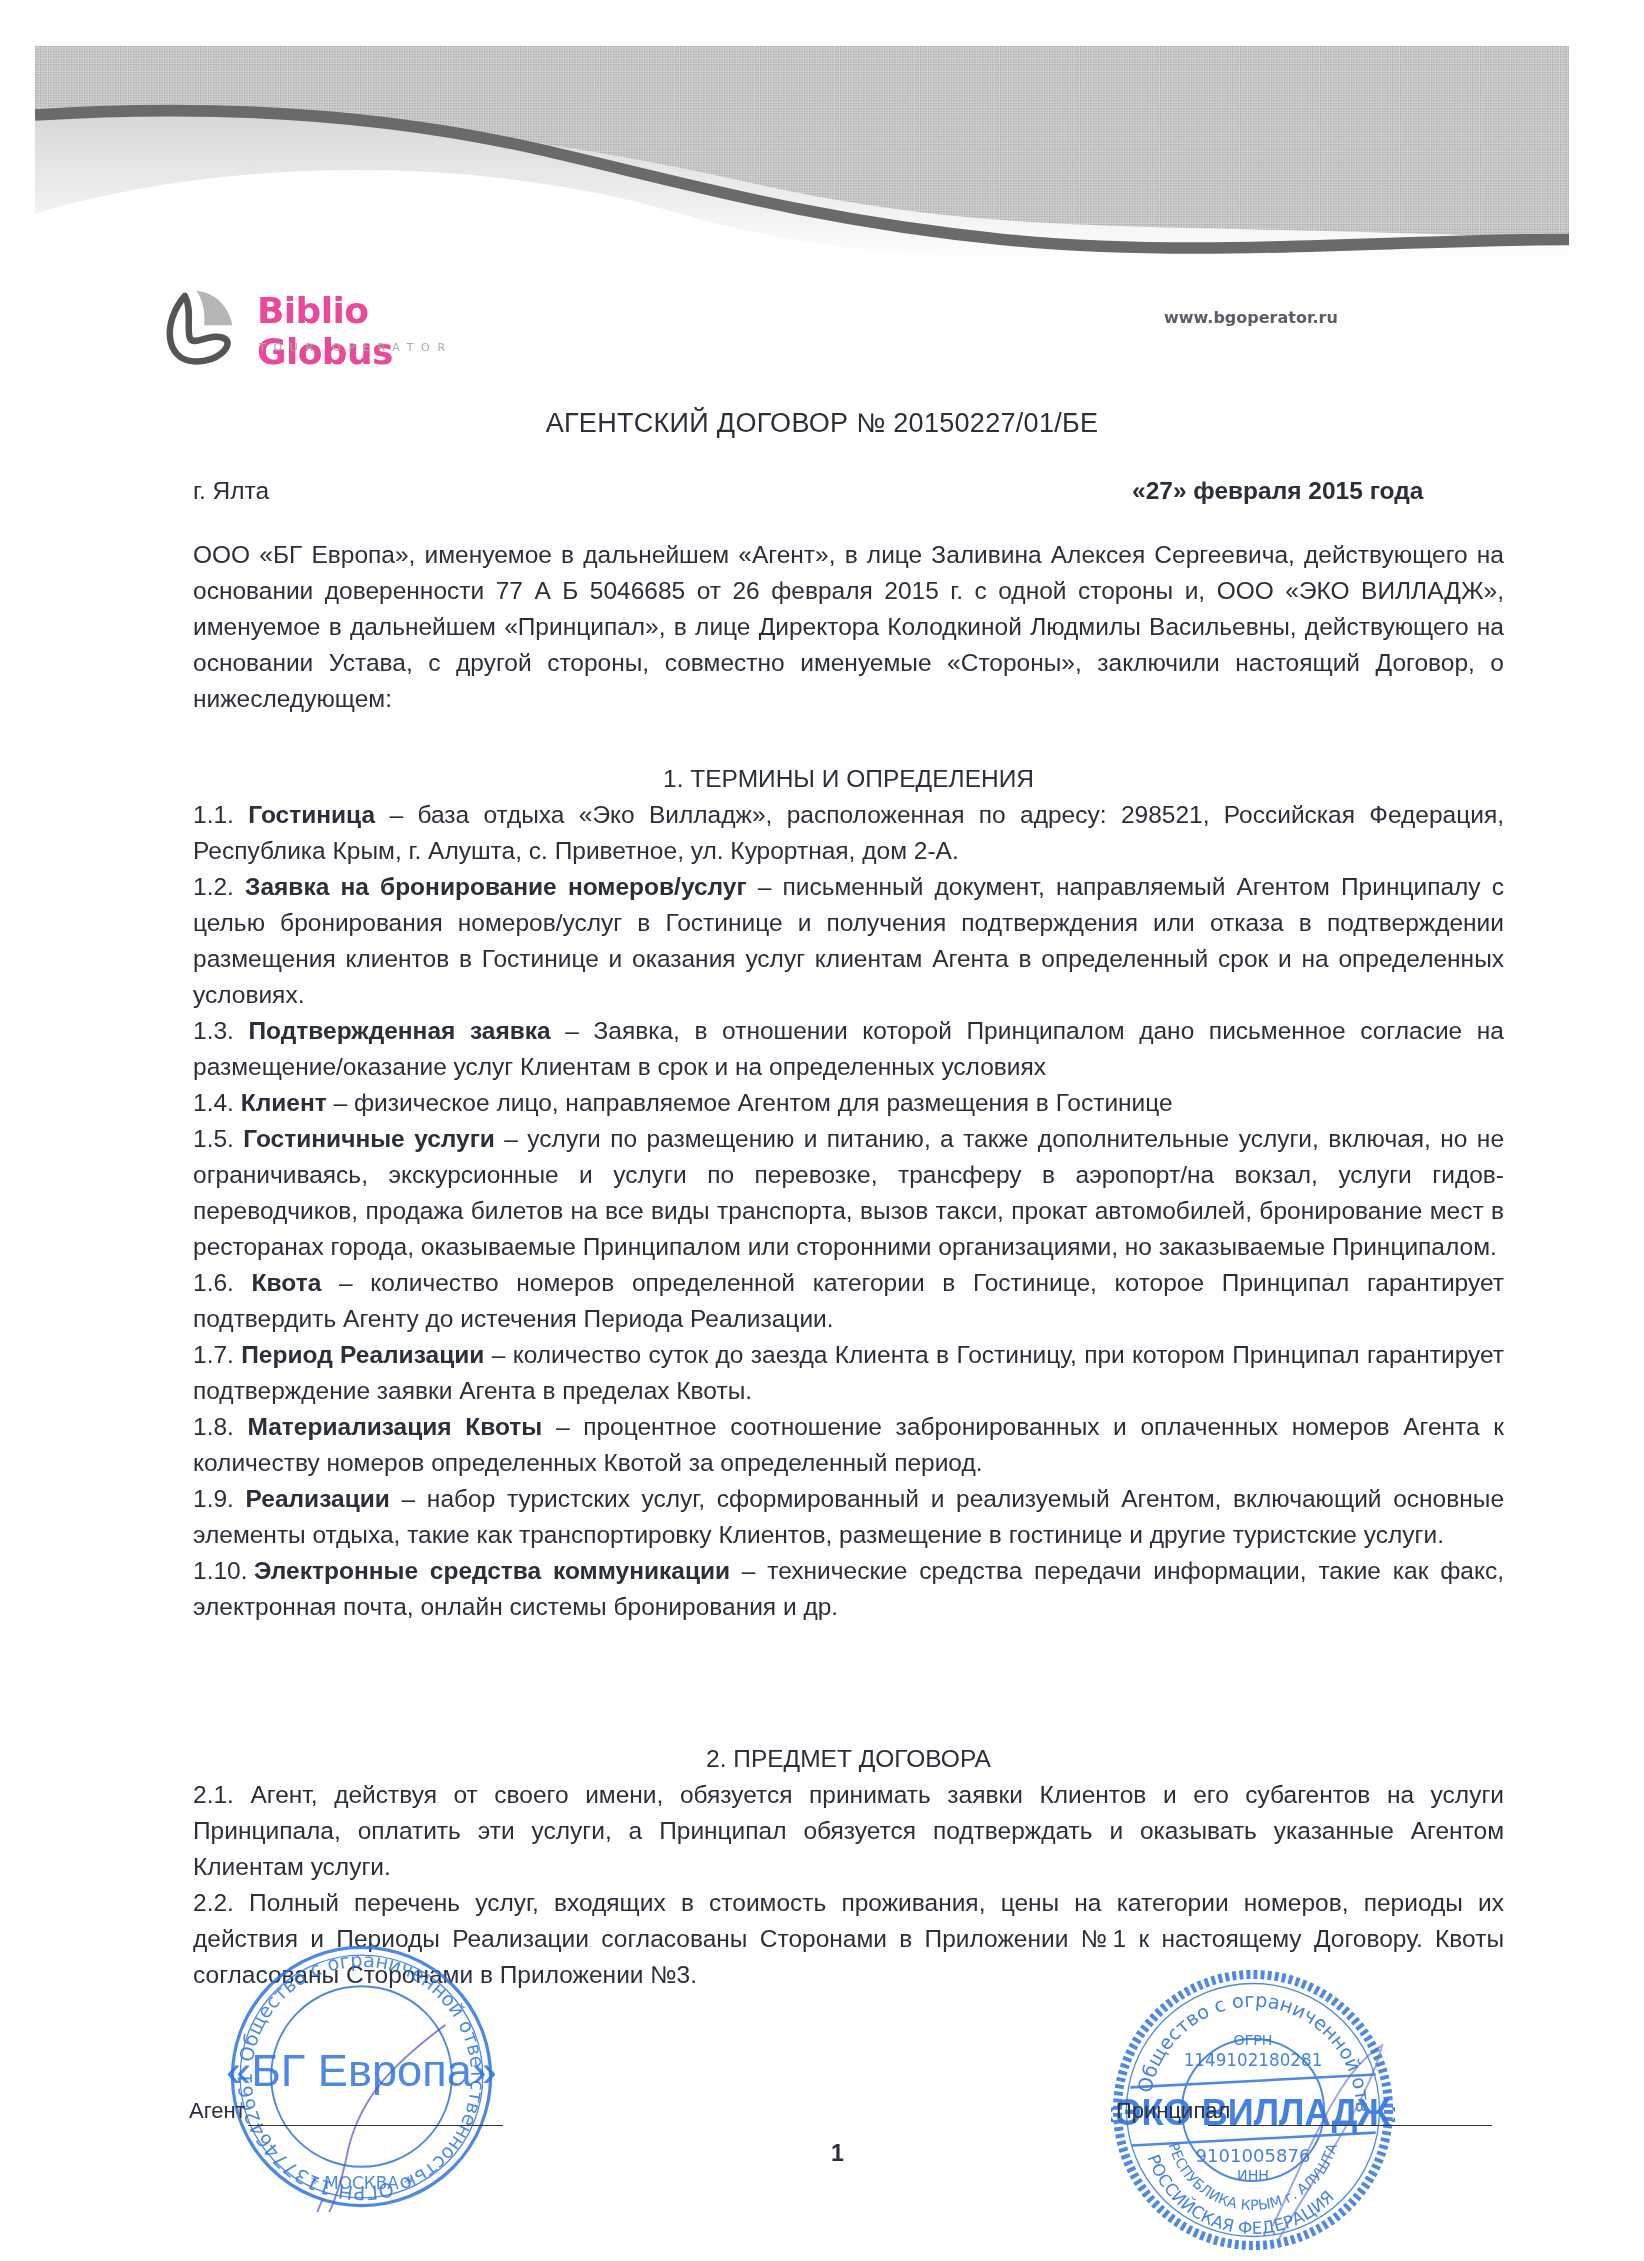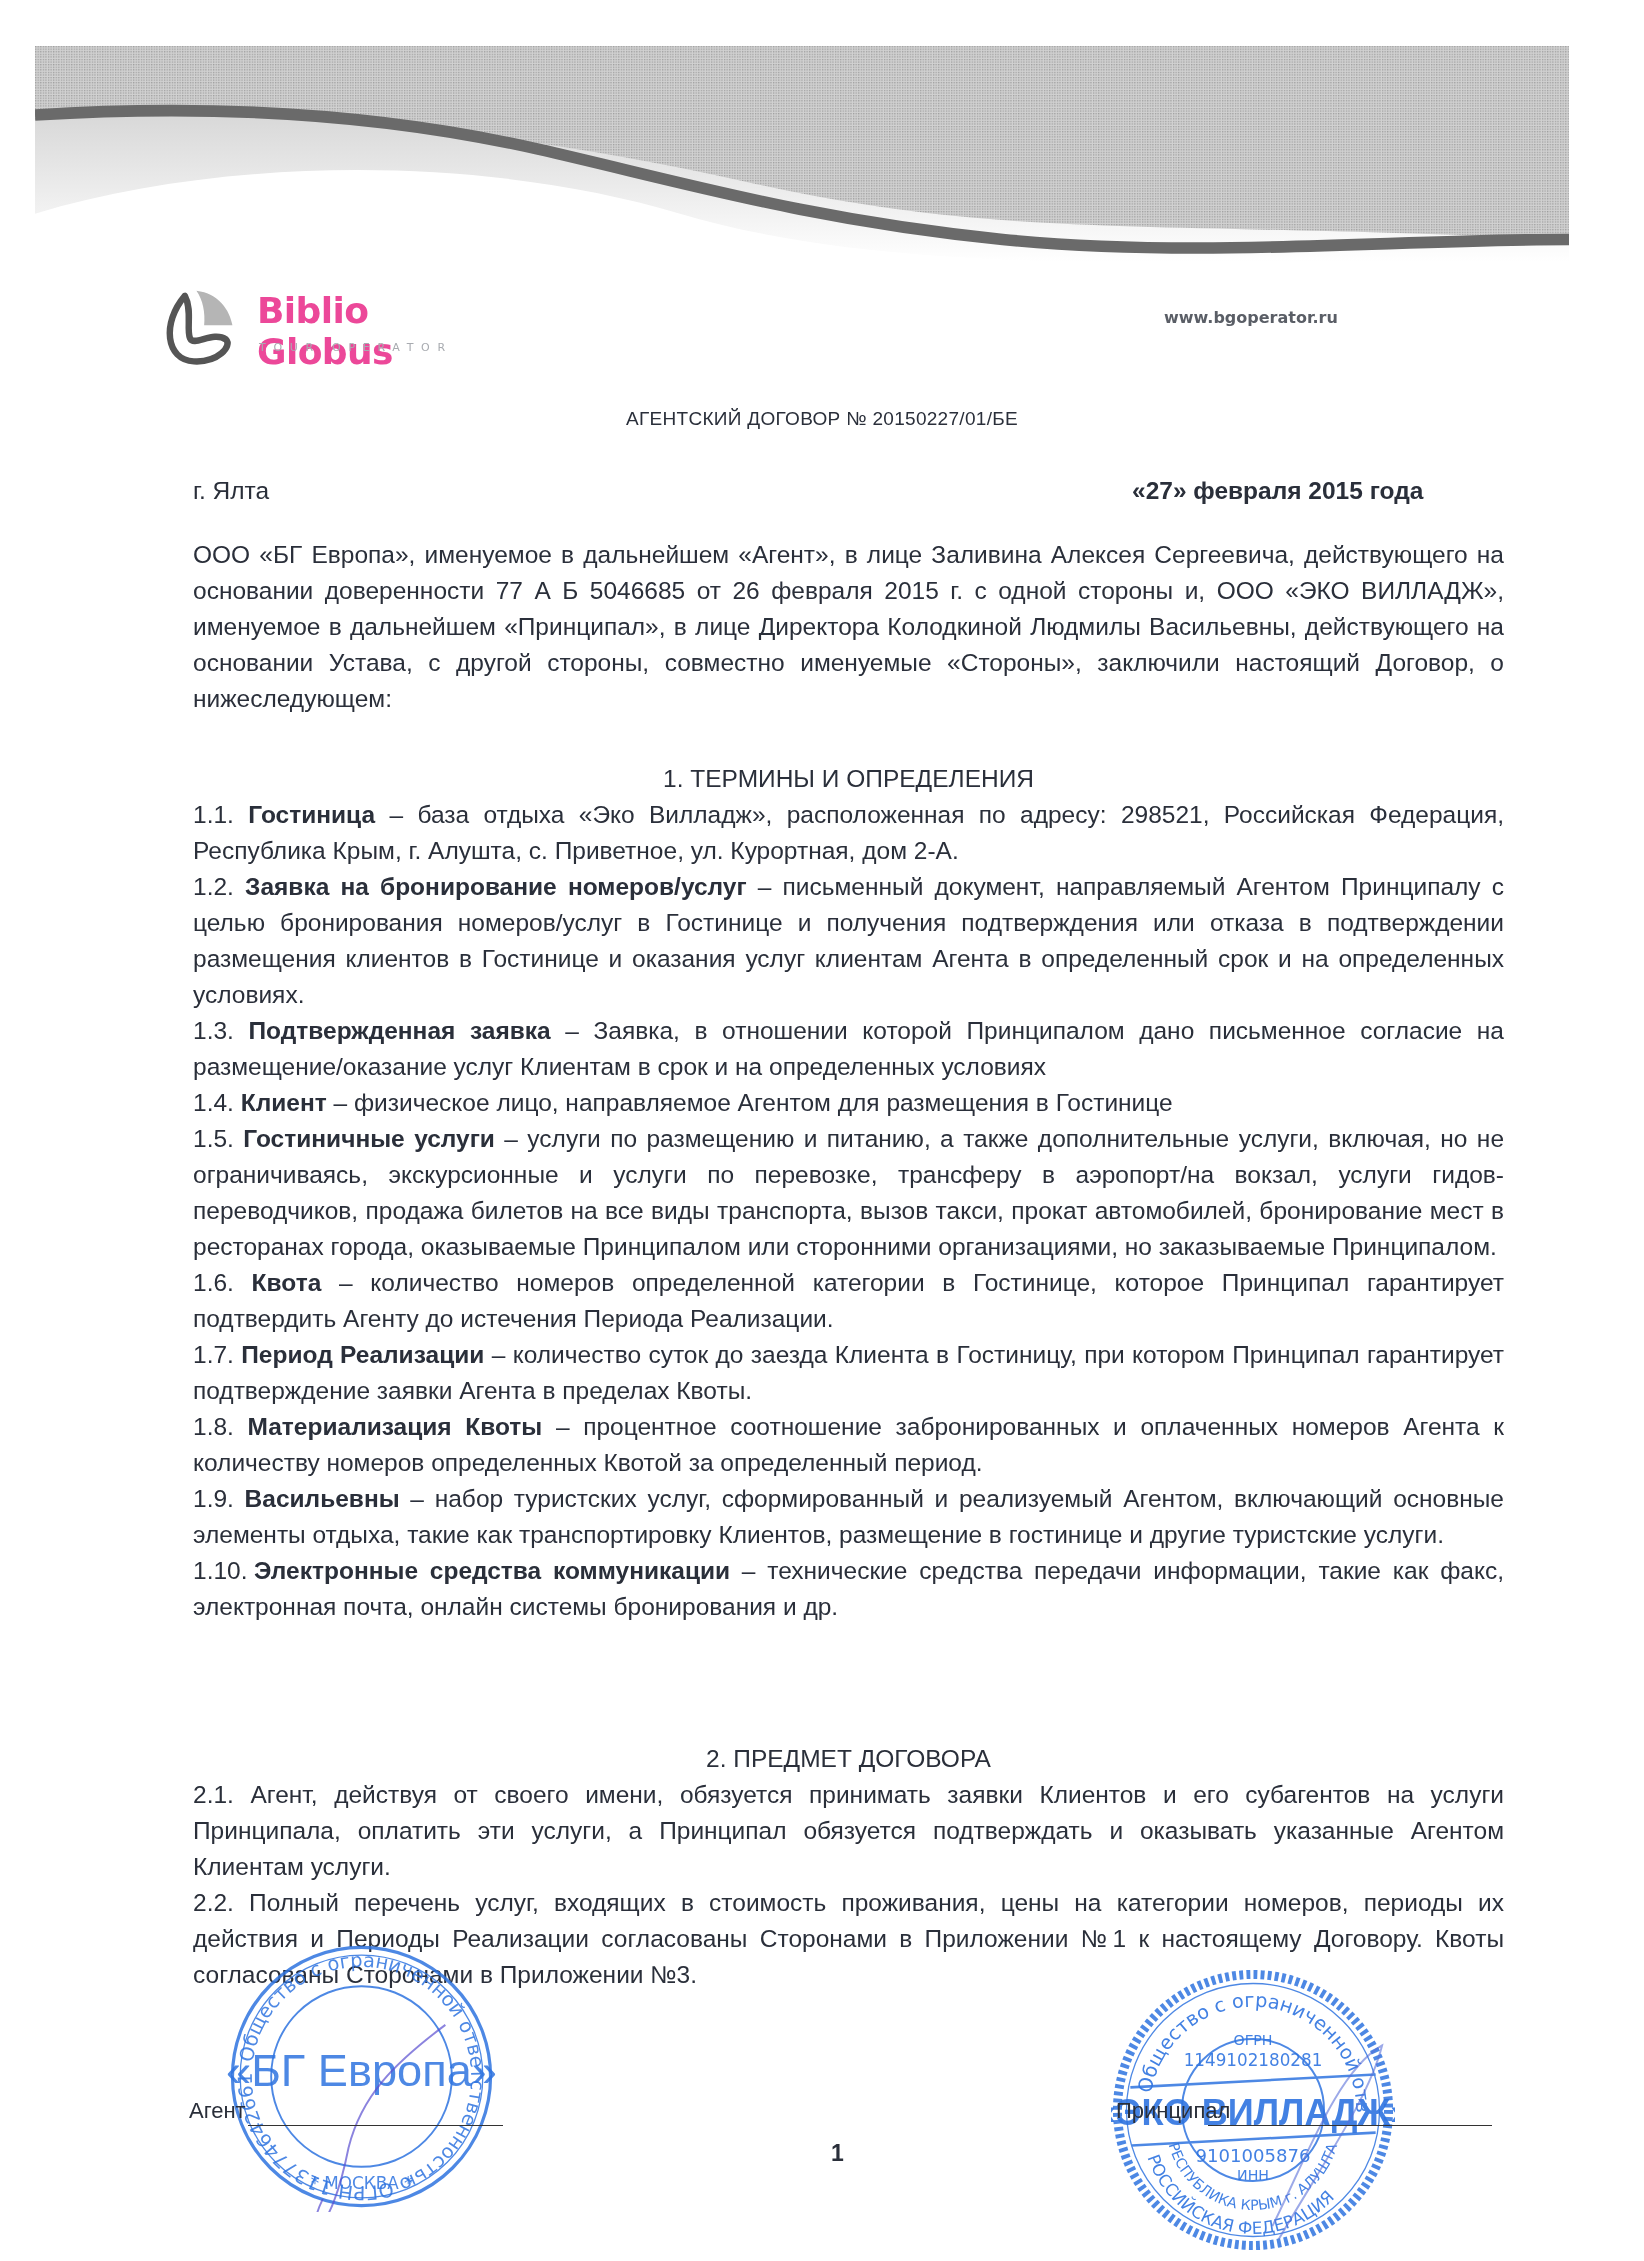--- a/index.html
+++ b/index.html
@@ -7,21 +7,21 @@
          font-family: "Liberation Sans Narrow", "Liberation Sans", "DejaVu Sans", sans-serif; color: #2a2f3a; }
   .wave { position: absolute; left: 35px; top: 46px; width: 1534px; height: 216px; }
   .logo { position: absolute; left: 154px; top: 284px; width: 361px; height: 84px; }
   .logo-name { position: absolute; left: 103px; top: 6.4px; font-family: "DejaVu Sans", sans-serif; font-weight: bold;
                font-size: 36px; color: #ec4899; letter-spacing: -0.6px; }
   .logo-sub { position: absolute; left: 105px; top: 57px; font-family: "DejaVu Sans", sans-serif; font-size: 11px;
               letter-spacing: 7.7px; color: #a8abb0; }
   .site { position: absolute; left: 1164px; top: 308px; font-family: "DejaVu Sans", sans-serif; font-weight: bold; font-size: 16px; color: #5a5e66; }
 
   .doc { position: absolute; left: 193px; width: 1311px; font-size: 24.5px; line-height: 36px; }
-  .title { position: absolute; left: 0; width: 1644px; top: 408px; text-align: center; font-size: 19px; font-weight: normal; color: #2a2f3a; letter-spacing: 0.3px; }
+  .title { position: absolute; left: 0; width: 1644px; top: 408px; text-align: center; font-size: 27px; font-weight: normal; color: #2a2f3a; letter-spacing: 0.3px; }
   .city { position: absolute; left: 193px; top: 477px; font-size: 24.5px; }
   .date { position: absolute; left: 1132px; top: 477px; font-size: 24.5px; font-weight: bold; }
   .para { text-align: justify; margin: 0; }
   .heading { text-align: center; margin: 0; }
   .b { font-weight: bold; }
   .num10 { display: inline-block; width: 61px; }
 
   .stamp { position: absolute; }
   .sig-line { position: absolute; height: 0; border-top: 1.3px solid #333; }
   .sig-label { position: absolute; font-size: 22px; color: #2a2f3a; }
@@ -69,21 +69,21 @@
   <p class="heading">1. ТЕРМИНЫ И ОПРЕДЕЛЕНИЯ</p>
   <div id="sec1-items">
       <p class="para"><span>1.1.</span> <span class="b">Гостиница</span><span> – база отдыха «Эко Вилладж», расположенная по адресу: 298521, Российская Федерация, Республика Крым, г. Алушта, с. Приветное, ул. Курортная, дом 2-А.</span></p>
       <p class="para"><span>1.2.</span> <span class="b">Заявка на бронирование номеров/услуг</span><span> – письменный документ, направляемый Агентом Принципалу с целью бронирования номеров/услуг в Гостинице и получения подтверждения или отказа в подтверждении размещения клиентов в Гостинице и оказания услуг клиентам Агента в определенный срок и на определенных условиях.</span></p>
       <p class="para"><span>1.3.</span> <span class="b">Подтвержденная заявка</span><span> – Заявка, в отношении которой Принципалом дано письменное согласие на размещение/оказание услуг Клиентам в срок и на определенных условиях</span></p>
       <p class="para"><span>1.4.</span> <span class="b">Клиент</span><span> – физическое лицо, направляемое Агентом для размещения в Гостинице</span></p>
       <p class="para"><span>1.5.</span> <span class="b">Гостиничные услуги</span><span> – услуги по размещению и питанию, а также дополнительные услуги, включая, но не ограничиваясь, экскурсионные и услуги по перевозке, трансферу в аэропорт/на вокзал, услуги гидов-переводчиков, продажа билетов на все виды транспорта, вызов такси, прокат автомобилей, бронирование мест в ресторанах города, оказываемые Принципалом или сторонними организациями, но заказываемые Принципалом.</span></p>
       <p class="para"><span>1.6.</span> <span class="b">Квота</span><span> – количество номеров определенной категории в Гостинице, которое Принципал гарантирует подтвердить Агенту до истечения Периода Реализации.</span></p>
       <p class="para"><span>1.7.</span> <span class="b">Период Реализации</span><span> – количество суток до заезда Клиента в Гостиницу, при котором Принципал гарантирует подтверждение заявки Агента в пределах Квоты.</span></p>
       <p class="para"><span>1.8.</span> <span class="b">Материализация Квоты</span><span> – процентное соотношение забронированных и оплаченных номеров Агента к количеству номеров определенных Квотой за определенный период.</span></p>
-      <p class="para"><span>1.9.</span> <span class="b">Васильевны</span><span> – набор туристских услуг, сформированный и реализуемый Агентом, включающий основные элементы отдыха, такие как транспортировку Клиентов, размещение в гостинице и другие туристские услуги.</span></p>
+      <p class="para"><span>1.9.</span> <span class="b">Реализации</span><span> – набор туристских услуг, сформированный и реализуемый Агентом, включающий основные элементы отдыха, такие как транспортировку Клиентов, размещение в гостинице и другие туристские услуги.</span></p>
       <p class="para"><span class="num10">1.10.</span><span class="b">Электронные средства коммуникации</span><span> – технические средства передачи информации, такие как факс, электронная почта, онлайн системы бронирования и др.</span></p>
     </div>
 </div>
 
 <div class="doc" style="top:1741px;">
   <p class="heading">2. ПРЕДМЕТ ДОГОВОРА</p>
   <div id="sec2-items">
       <p class="para"><span>2.1.</span><span> Агент, действуя от своего имени, обязуется принимать заявки Клиентов и его субагентов на услуги Принципала, оплатить эти услуги, а Принципал обязуется подтверждать и оказывать указанные Агентом Клиентам услуги.</span></p>
       <p class="para"><span>2.2.</span><span> Полный перечень услуг, входящих в стоимость проживания, цены на категории номеров, периоды их действия и Периоды Реализации согласованы Сторонами в Приложении №1 к настоящему Договору. Квоты согласованы Сторонами в Приложении №3.</span></p>
     </div>

